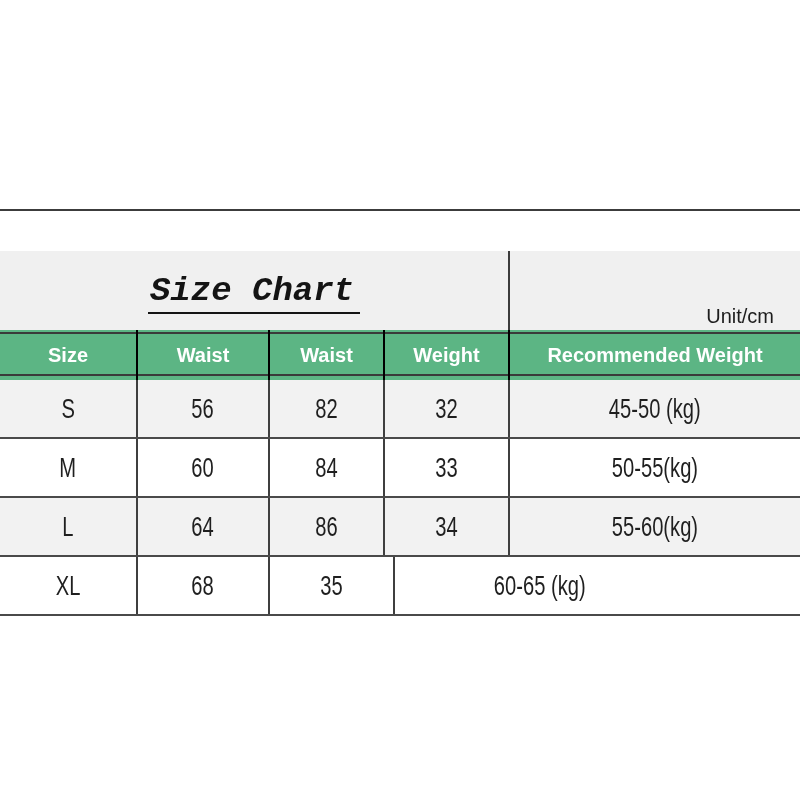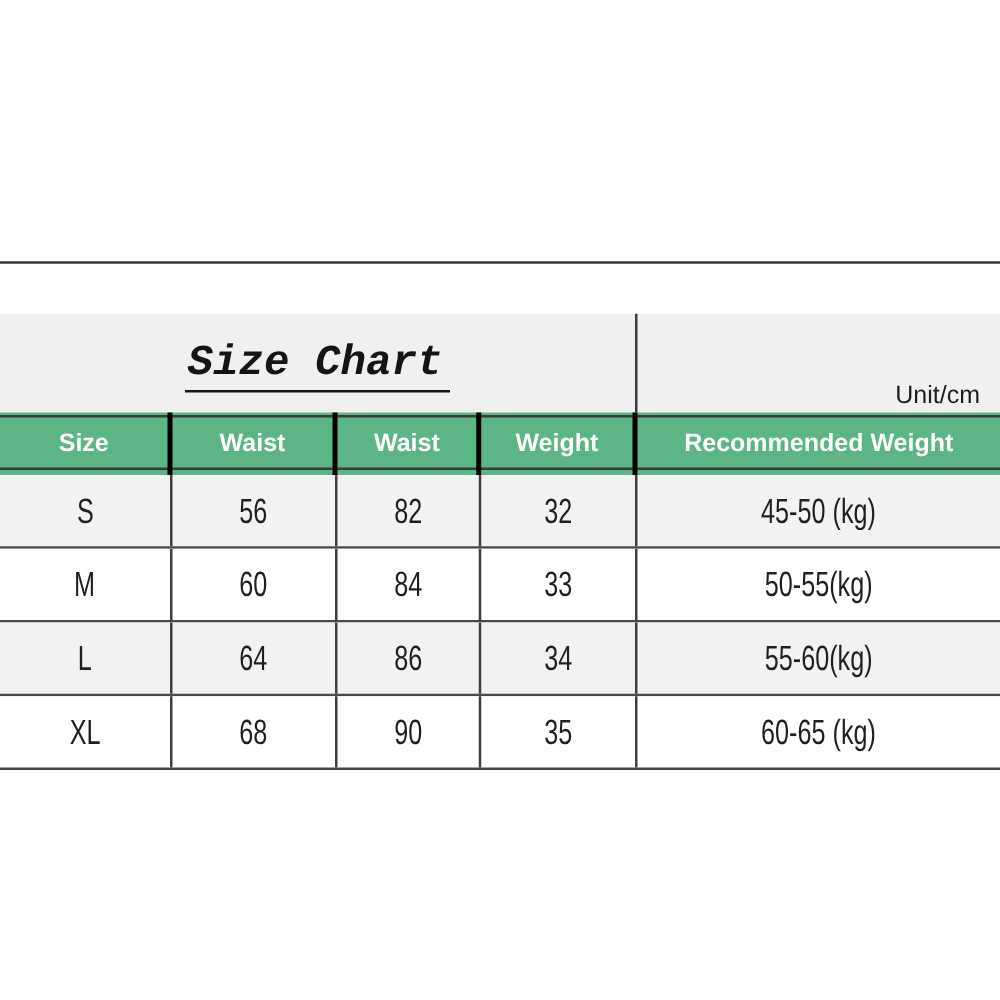--- a/index.html
+++ b/index.html
@@ -54,21 +54,21 @@
     white-space: nowrap;
   }
   .title-divider {
     position: absolute;
     left: 508px; top: 0;
     width: 2px; height: 100%;
     background: #3c3c3c;
   }
   .unit {
     position: absolute;
-    right: 16px;
+    right: 26px;
     bottom: 2px;
     font-size: 20px;
     color: #1d1d1d;
   }
   
   .thead {
     position: relative;
     display: flex;
     height: 50px;
     background: #5cb584;
@@ -77,21 +77,21 @@
     content: "";
     position: absolute;
     left: 0; right: 0;
     height: 2px;
     background: #3a3a3a;
   }
   .thead::before { top: 2px; }
   .thead::after  { bottom: 4px; }
   .th {
     box-sizing: border-box;
-    border-right: 4px solid #000000;
+    border-right: 2px solid #000000;
     display: flex;
     align-items: center;
     justify-content: center;
     color: #ffffff;
     font-weight: bold;
     font-size: 20px;
     position: relative;
     z-index: 1;
   }
   .th:last-child { border-right: none; }
@@ -202,23 +202,20 @@
         </div>
     </div>
 
     <div class="tr">
       <div class="td c0">
           <span class="cond">XL</span>
         </div>
       <div class="td c1">
           <span class="cond">68</span>
         </div>
-      <div class="td c2">
-          <span class="cond">90</span>
-        </div>
       <div class="td c3">
           <span class="cond">35</span>
         </div>
       <div class="td c4">
           <span class="cond">60-65 (kg)</span>
         </div>
     </div>
 
   </div>
 </div>

